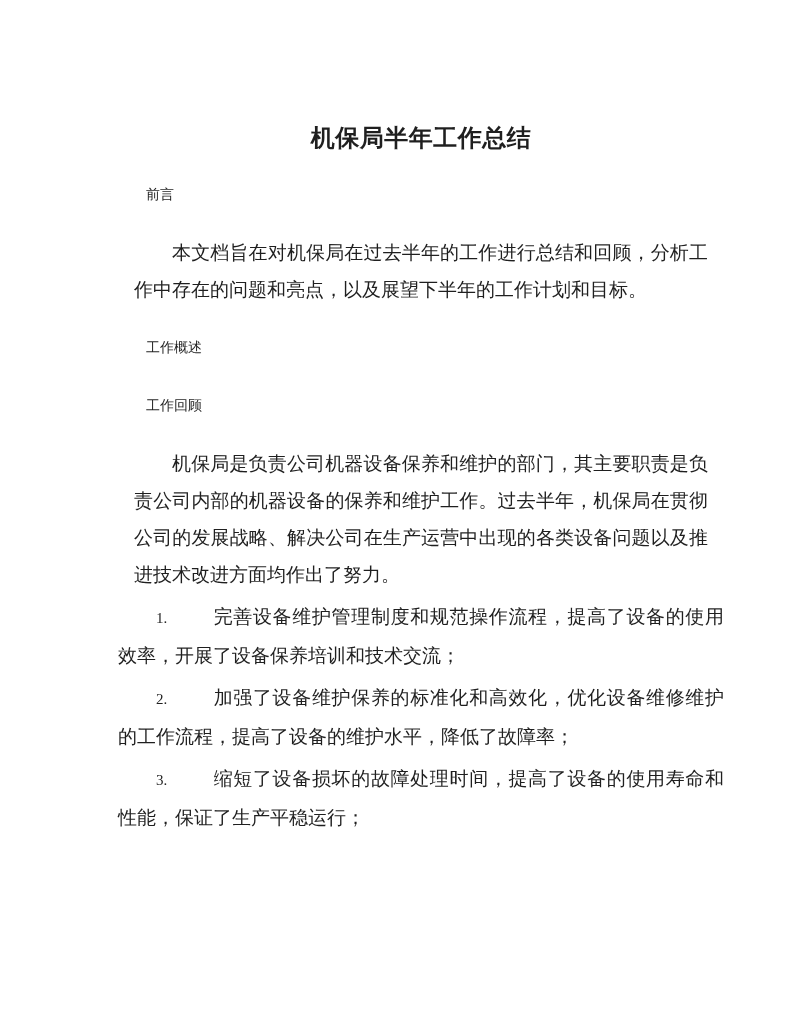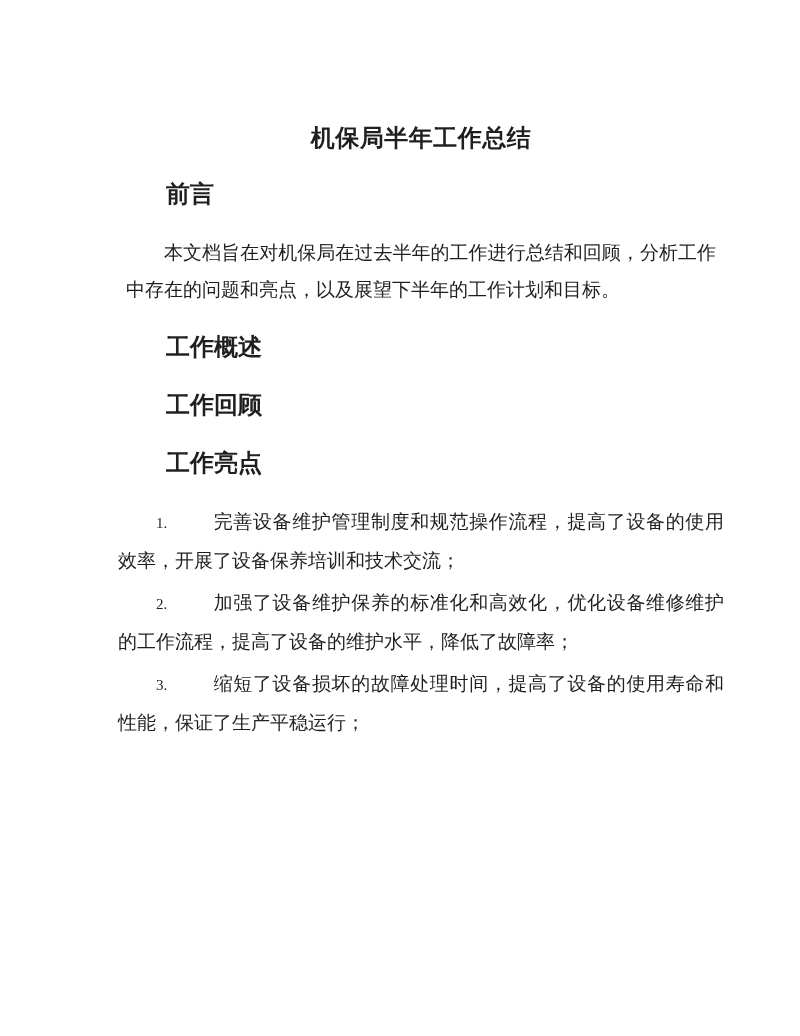--- a/index.html
+++ b/index.html
@@ -23,31 +23,31 @@
   }
   .doc-title {
     font-size: 24px;
     font-weight: bold;
     text-align: center;
     line-height: 34px;
     margin: 0 0 11px 0;
     letter-spacing: 0.5px;
   }
   .heading {
-    font-size: 24px;
-    font-weight: bold;
+    font-size: 14px;
+    font-weight: normal;
     line-height: 37px;
     margin: 21px 0;
     text-indent: 2em;
   }
   .para {
     font-size: 19px;
     font-weight: normal;
     line-height: 37px;
-    margin: 5px 8px;
+    margin: 5px 16px;
     text-indent: 2em;
     text-align: justify;
   }
   .list-item {
     font-size: 19px;
     line-height: 37px;
     margin: 5px 0;
     text-indent: 2em;
     text-align: justify;
   }
@@ -67,22 +67,22 @@
   <h1 class="doc-title">机保局半年工作总结</h1>
 
   <h2 class="heading">前言</h2>
 
   <p class="para">本文档旨在对机保局在过去半年的工作进行总结和回顾，分析工作中存在的问题和亮点，以及展望下半年的工作计划和目标。</p>
 
   <h2 class="heading">工作概述</h2>
 
   <h2 class="heading">工作回顾</h2>
 
+  <p class="para">机保局是负责公司机器设备保养和维护的部门，其主要职责是负责公司内部的机器设备的保养和维护工作。过去半年，机保局在贯彻公司的发展战略、解决公司在生产运营中出现的各类设备问题以及推进技术改进方面均作出了努力。</p>
 
-  <h2 class="heading">工作亮点</h2>
 
 
   <p class="list-item">
     <span class="num">1.</span><span>完善设备维护管理制度和规范操作流程，提高了设备的使用效率，开展了设备保养培训和技术交流；</span>
   </p>
 
   <p class="list-item">
     <span class="num">2.</span><span>加强了设备维护保养的标准化和高效化，优化设备维修维护的工作流程，提高了设备的维护水平，降低了故障率；</span>
   </p>
 

